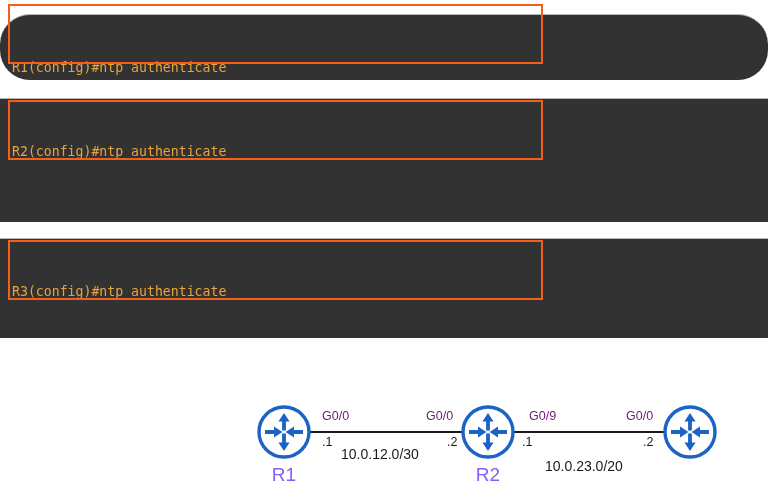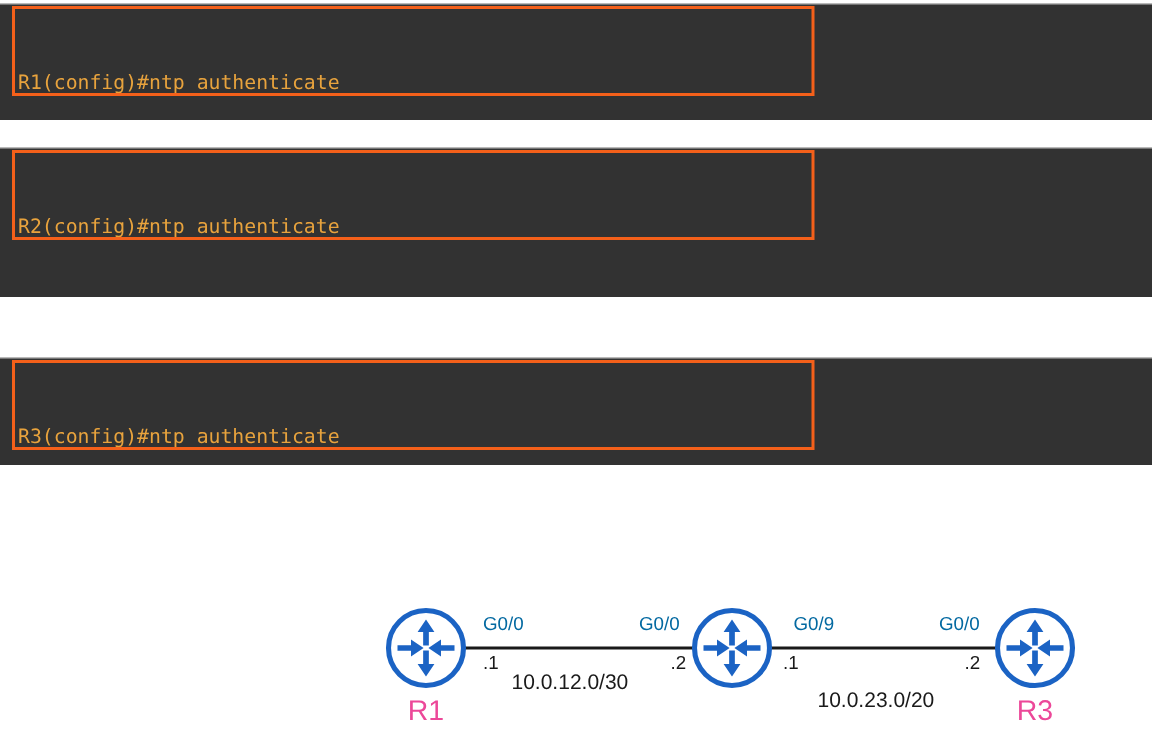--- a/index.html
+++ b/index.html
@@ -61,36 +61,36 @@
     position: absolute;
     width: 56px;
     height: 56px;
   }
   .router svg { display: block; }
 
   .rlabel {
     position: absolute;
     font-family: "Liberation Sans", sans-serif;
     font-size: 19px;
-    color: #ec4899;
+    color: #8b5cf6;
     text-align: center;
     width: 70px;
   }
 
   .link {
     position: absolute;
     height: 0;
     border-top: 2.4px solid #1a1a1a;
   }
 
   .iflabel {
     position: absolute;
     font-family: "Liberation Sans", sans-serif;
     font-size: 12.5px;
-    color: #0369a1;
+    color: #701a75;
     white-space: nowrap;
   }
   .octet {
     position: absolute;
     font-family: "Liberation Sans", sans-serif;
     font-size: 12.5px;
     color: #1a1a1a;
     white-space: nowrap;
   }
   .subnet {
@@ -98,41 +98,41 @@
     font-family: "Liberation Sans", sans-serif;
     font-size: 14px;
     color: #1a1a1a;
     white-space: nowrap;
     text-align: center;
   }
 </style>
 </head>
 <body>
 
-<div class="term" style="top:2px; height:78px;">
+<div class="term" style="top:14px; height:66px;border-radius:30px;">
   <div class="term-lines">
     <div class="term-line">R1(config)#ntp authenticate</div>
     
     
   </div>
 </div>
 <div class="hl-box" style="left:8px; top:4px; width:535px; height:60px;"></div>
 
-<div class="term" style="top:98px; height:100px;">
+<div class="term" style="top:98px; height:124px;">
   <div class="term-lines">
     <div class="term-line">R2(config)#ntp authenticate</div>
     
     
     
     
   </div>
 </div>
 <div class="hl-box" style="left:8px; top:100px; width:535px; height:60px;"></div>
 
-<div class="term" style="top:238px; height:72px;">
+<div class="term" style="top:238px; height:100px;">
   <div class="term-lines">
     <div class="term-line">R3(config)#ntp authenticate</div>
     
     
     
     
   </div>
 </div>
 <div class="hl-box" style="left:8px; top:240px; width:535px; height:60px;"></div>
 
@@ -158,31 +158,31 @@
 
   <div class="router" style="left:460px; top:24px;">
     <svg width="56" height="56" viewBox="0 0 56 56">
       <circle cx="28" cy="28" r="25" fill="#ffffff" stroke="#1b63c4" stroke-width="3.4"></circle>
       <path d="M28 9 L33.6 17.4 L29.9 17.4 L29.9 26.4 L26.1 26.4 L26.1 17.4 L22.4 17.4 Z" fill="#1b63c4"></path>
       <path d="M28 47 L22.4 38.6 L26.1 38.6 L26.1 29.6 L29.9 29.6 L29.9 38.6 L33.6 38.6 Z" fill="#1b63c4"></path>
       <path d="M26.4 28 L18 33.6 L18 29.9 L9 29.9 L9 26.1 L18 26.1 L18 22.4 Z" fill="#1b63c4"></path>
       <path d="M29.6 28 L38 22.4 L38 26.1 L47 26.1 L47 29.9 L38 29.9 L38 33.6 Z" fill="#1b63c4"></path>
     </svg>
   </div>
+  <div class="rlabel" style="left:453px; top:84px;">R2</div>
 
   <div class="router" style="left:662px; top:24px;">
     <svg width="56" height="56" viewBox="0 0 56 56">
       <circle cx="28" cy="28" r="25" fill="#ffffff" stroke="#1b63c4" stroke-width="3.4"></circle>
       <path d="M28 9 L33.6 17.4 L29.9 17.4 L29.9 26.4 L26.1 26.4 L26.1 17.4 L22.4 17.4 Z" fill="#1b63c4"></path>
       <path d="M28 47 L22.4 38.6 L26.1 38.6 L26.1 29.6 L29.9 29.6 L29.9 38.6 L33.6 38.6 Z" fill="#1b63c4"></path>
       <path d="M26.4 28 L18 33.6 L18 29.9 L9 29.9 L9 26.1 L18 26.1 L18 22.4 Z" fill="#1b63c4"></path>
       <path d="M29.6 28 L38 22.4 L38 26.1 L47 26.1 L47 29.9 L38 29.9 L38 33.6 Z" fill="#1b63c4"></path>
     </svg>
   </div>
-  <div class="rlabel" style="left:655px; top:84px;">R3</div>
 
   <div class="iflabel" style="left:322px; top:29px;">G0/0</div>
   <div class="octet" style="left:322px; top:55px;">.1</div>
   <div class="iflabel" style="left:426px; top:29px;">G0/0</div>
   <div class="octet" style="left:447px; top:55px;">.2</div>
   <div class="subnet" style="left:341px; top:66px;">10.0.12.0/30</div>
 
   <div class="iflabel" style="left:529px; top:29px;">G0/9</div>
   <div class="octet" style="left:522px; top:55px;">.1</div>
   <div class="iflabel" style="left:626px; top:29px;">G0/0</div>

